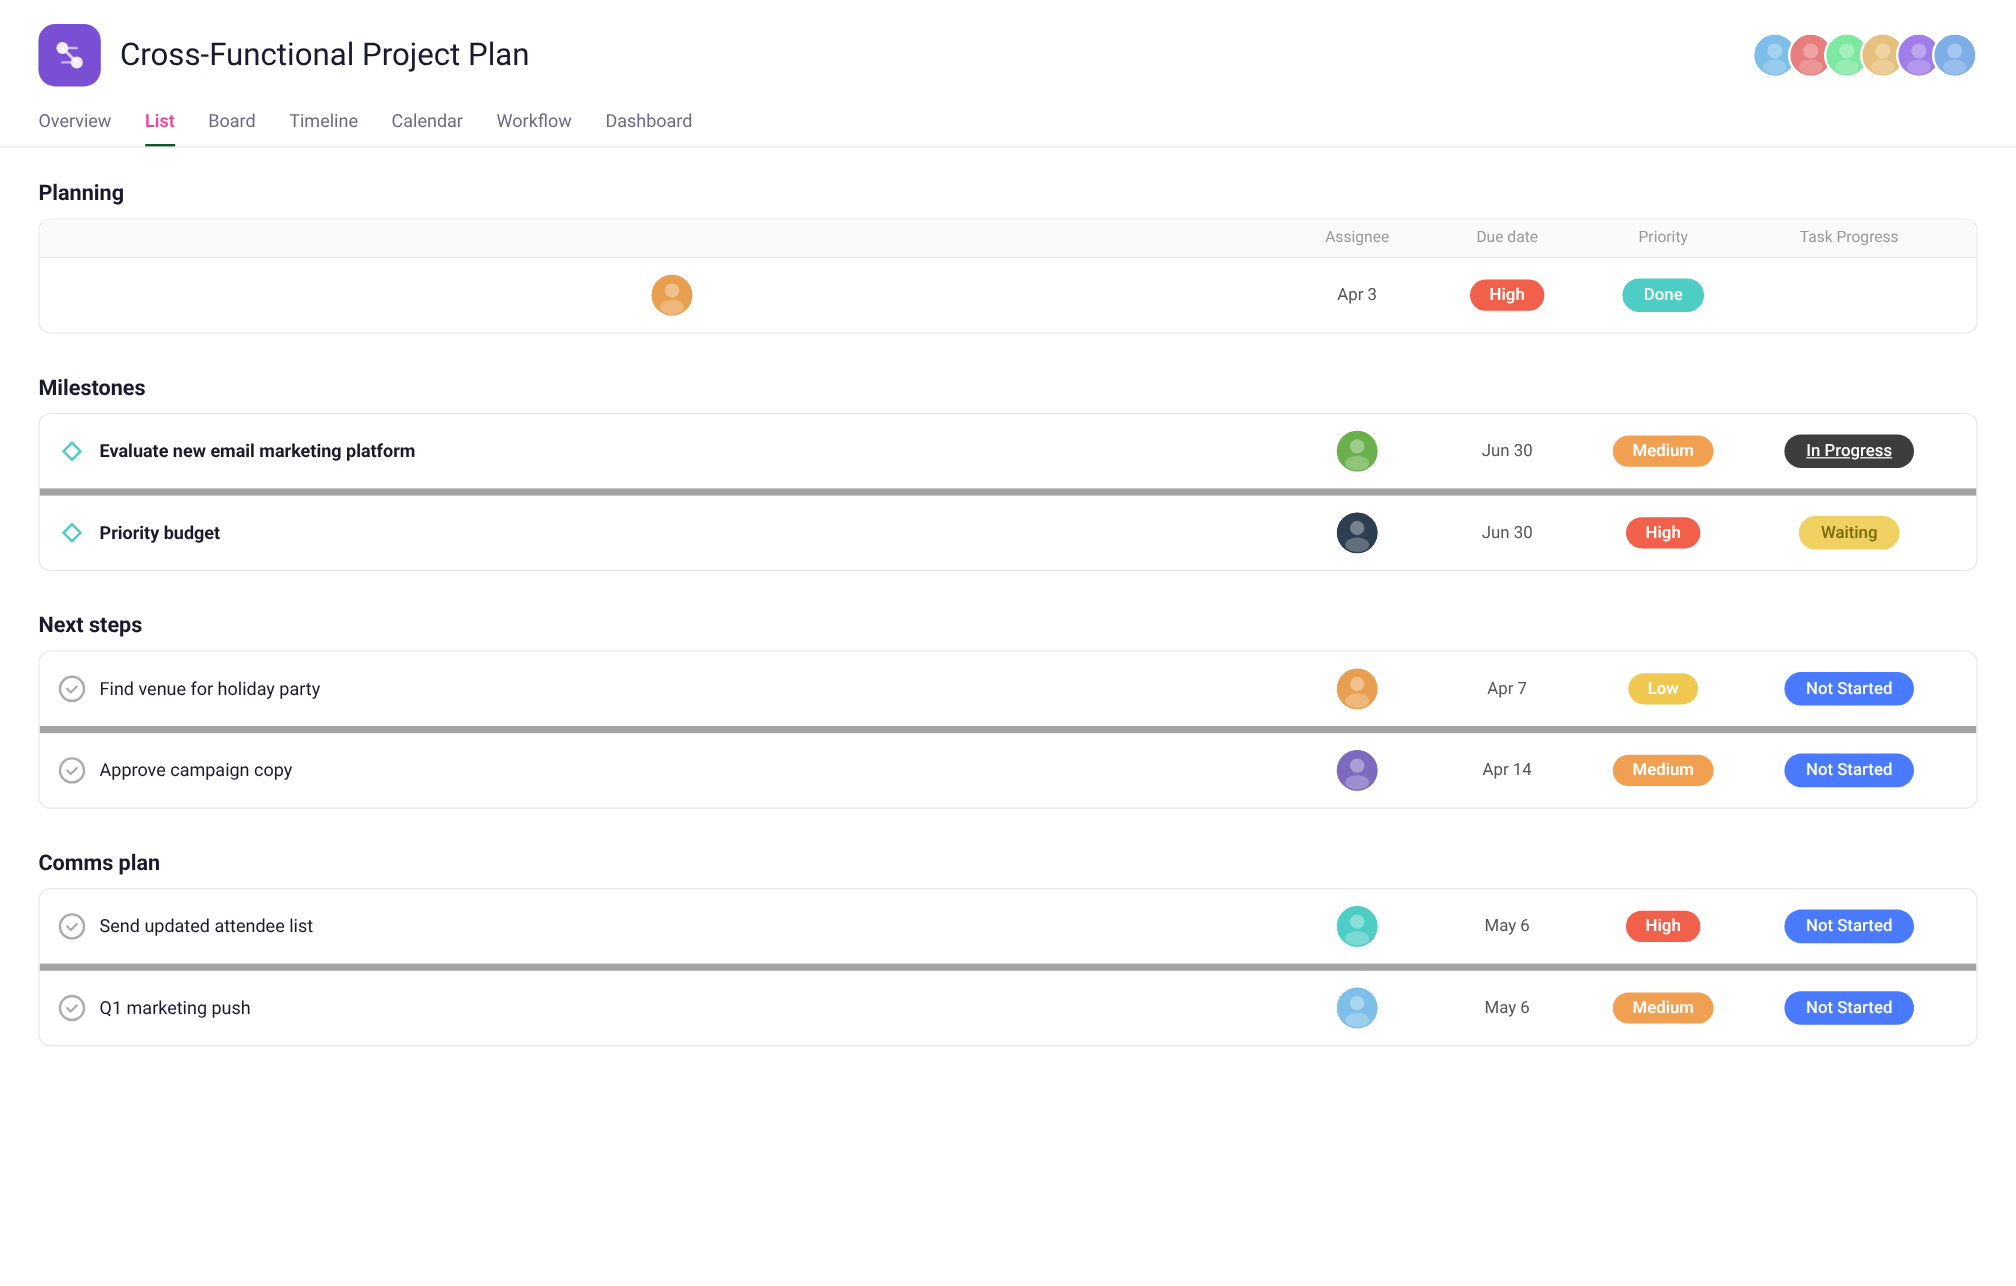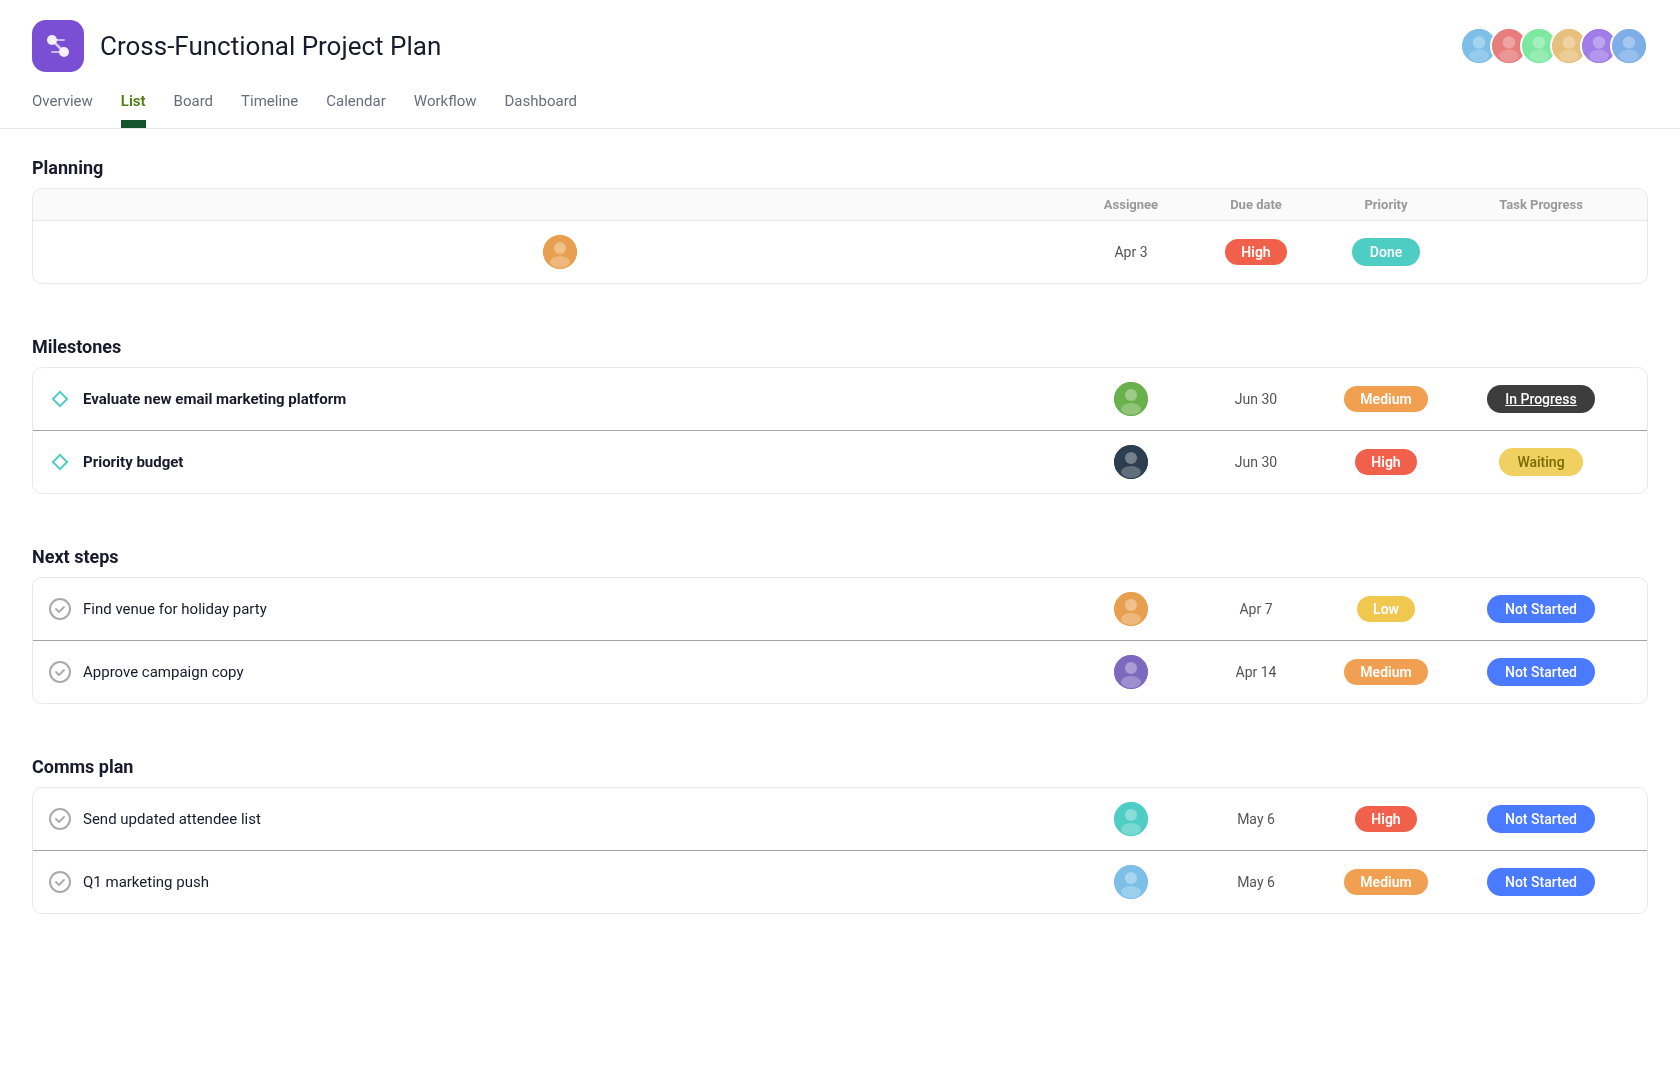--- a/index.html
+++ b/index.html
@@ -68,29 +68,29 @@
     .nav-tab {
       padding-bottom: 10px;
       font-size: 15px;
       color: #6b6b80;
       cursor: pointer;
       border-bottom: 2px solid transparent;
       text-decoration: none;
       text-align: center;
     }
     .nav-tab.active {
-      color: #4d7c0f;
+      color: #ec4899;
       font-weight: 600;
-      border-bottom: 8px solid #14532d;
+      border-bottom: 2px solid #14532d;
     }
     .content {
       padding: 28px 32px;
     }
     .section {
-      margin-bottom: 52px;
+      margin-bottom: 35px;
     }
     .section-title {
       font-size: 18px;
       font-weight: 700;
       color: #1a1a2e;
       margin-bottom: 10px;
     }
     .task-table {
       width: 100%;
       border: 1px solid #e8e8e8;
@@ -100,29 +100,29 @@
     .table-header {
       display: grid;
       grid-template-columns: 1fr 120px 130px 130px 180px;
       padding: 8px 16px;
       background: #fafafa;
       border-bottom: 1px solid #e8e8e8;
     }
     .table-header-cell {
       font-size: 13px;
       color: #999;
-      font-weight: 700;
+      font-weight: 400;
       text-align: left;
     }
     .table-header-cell.center { text-align: center; }
     .task-row {
       display: grid;
       grid-template-columns: 1fr 120px 130px 130px 180px;
       padding: 14px 16px;
-      border-bottom: 1px solid #a3a3a3;
+      border-bottom: 6px solid #a3a3a3;
       align-items: center;
     }
     .task-row:last-child { border-bottom: none; }
     .task-name {
       display: flex;
       align-items: center;
       gap: 12px;
       font-size: 15px;
       color: #1a1a2e;
     }

